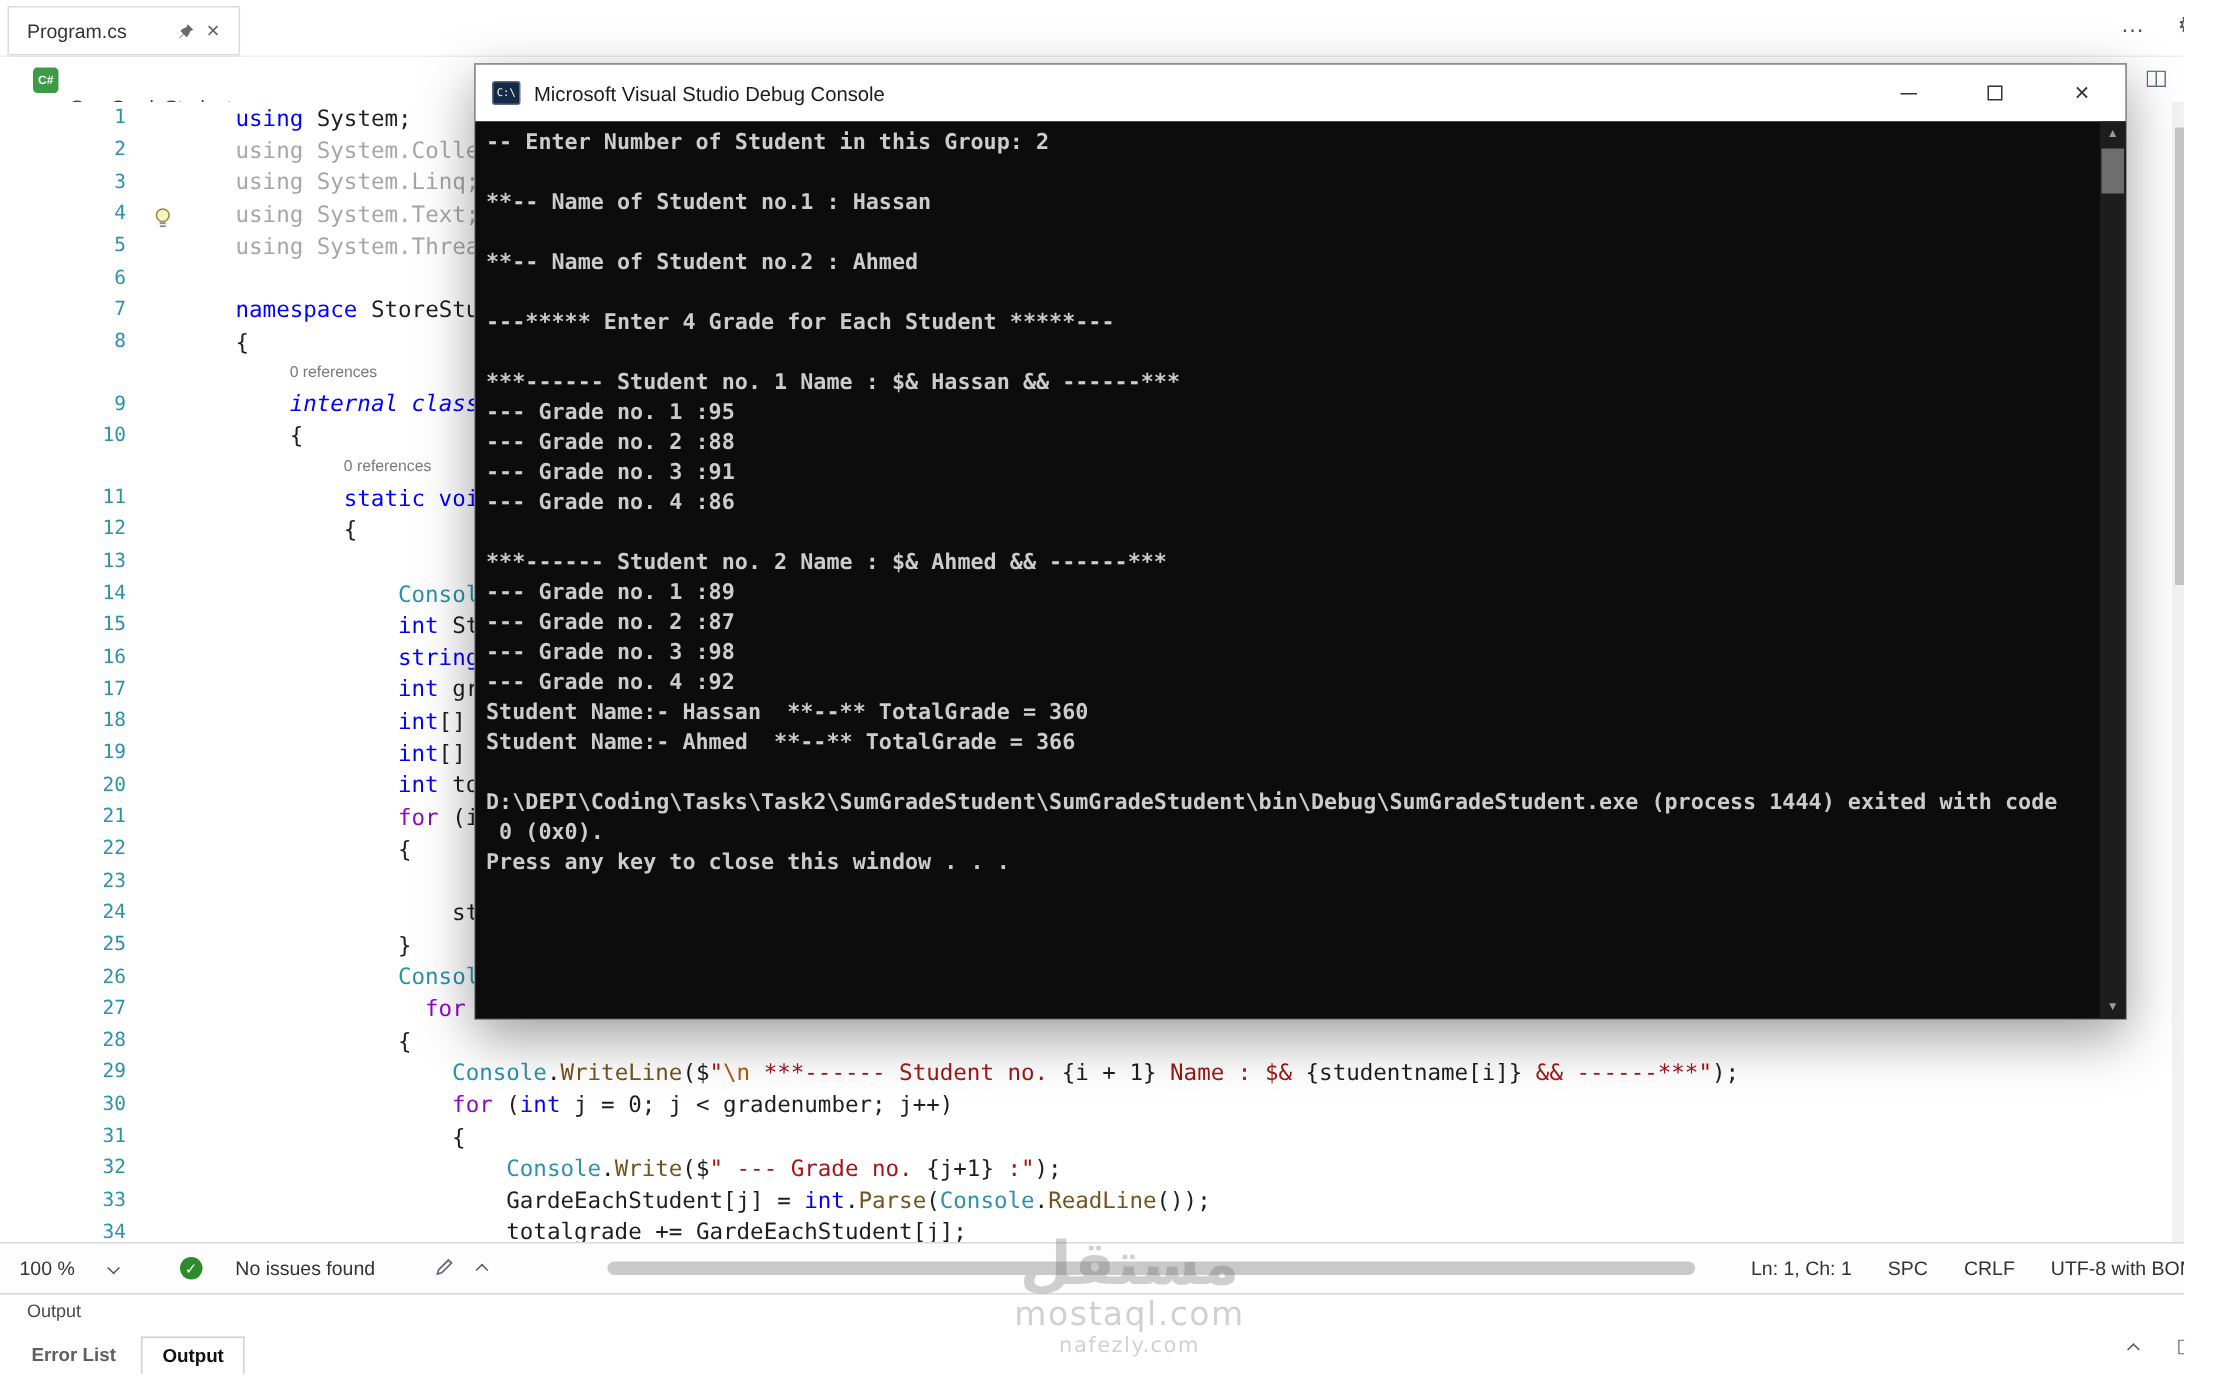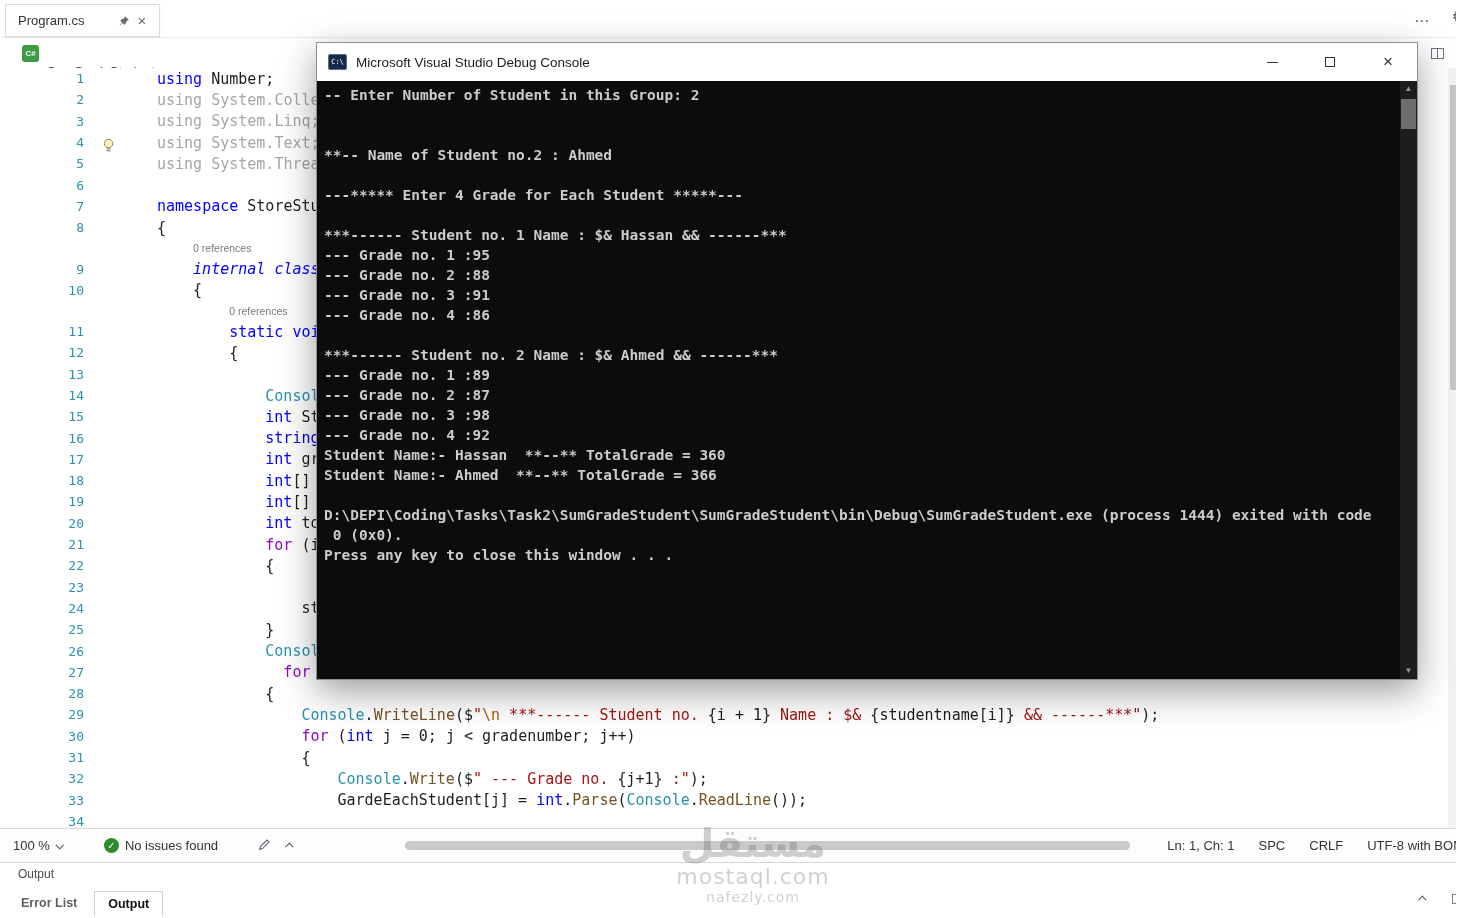--- a/index.html
+++ b/index.html
@@ -73,21 +73,21 @@
   .con-sb { position:absolute; top:0; right:0; bottom:0; width:17px; background:#1d1d1d; }
   .con-sb .arr { position:absolute; left:0; right:0; height:16px; color:#9a9a9a; font-size:8px;
                  text-align:center; line-height:16px; }
   .con-sb .arr.up { top:0; }
   .con-sb .arr.down { bottom:0; }
   .con-thumb { position:absolute; left:1px; right:1px; top:18px; height:30px; background:#6e6e6e; }
 
   
   .statusbar { position:absolute; left:0; top:828px; width:1480px; height:34px; background:#fdfdfd;
                border-top:1px solid #d9d9d9; display:flex; align-items:center; font-size:13px; color:#333; }
-  .sb-item { display:flex; align-items:center; gap:6px; }
+  .sb-item { display:flex; align-items:center; gap:22px; }
   .chev { width:6px; height:6px; border-right:1.5px solid #555; border-bottom:1.5px solid #555;
           display:inline-block; transform:rotate(45deg) translateY(-1px); }
   .chev.up { transform:rotate(-135deg) translateY(-1px); }
   .okdot { width:15px; height:15px; border-radius:50%; background:#2d8a2d; color:#fff; font-size:10px;
            display:flex; align-items:center; justify-content:center; }
   .h-scroll { position:absolute; left:405px; top:12px; width:725px; height:9px; border-radius:4.5px;
               background:#c9c9c9; }
   .sb-right { margin-left:auto; display:flex; align-items:flex-start; gap:24px; margin-right:16px; }
 
   
@@ -138,21 +138,21 @@
           <rect x="0.5" y="0.5" width="13" height="11" fill="none" stroke="#5f6a79"></rect>
           <line x1="7" y1="0.5" x2="7" y2="11.5" stroke="#5f6a79"></line>
         </svg>
     </span>
   </div>
 
   <div class="editor">
     <div>
         <div class="erow">
           <div class="gut">1</div>
-          <div class="cod" style="padding-left: 0px;"><span class="tk-kw">using</span><span class="tk-pl"> Number;</span></div>
+          <div class="cod" style="padding-left: 0px;"><span class="tk-kw">using</span><span class="tk-pl"> System;</span></div>
         </div>
         <div class="erow">
           <div class="gut">2</div>
           <div class="cod" style="padding-left: 0px;"><span class="tk-gray">using System.Collect</span></div>
         </div>
         <div class="erow">
           <div class="gut">3</div>
           <div class="cod" style="padding-left: 0px;"><span class="tk-gray">using System.Linq;</span></div>
         </div>
         <div class="erow">
@@ -278,20 +278,21 @@
         <div class="erow">
           <div class="gut">32</div>
           <div class="cod" style="padding-left: 180.5px;"><span class="tk-type">Console</span><span class="tk-pl">.</span><span class="tk-m">Write</span><span class="tk-pl">($</span><span class="tk-str">" --- Grade no. </span><span class="tk-pl">{j+1}</span><span class="tk-str"> :"</span><span class="tk-pl">);</span></div>
         </div>
         <div class="erow">
           <div class="gut">33</div>
           <div class="cod" style="padding-left: 180.5px;"><span class="tk-pl">GardeEachStudent[j] = </span><span class="tk-kw">int</span><span class="tk-pl">.</span><span class="tk-m">Parse</span><span class="tk-pl">(</span><span class="tk-type">Console</span><span class="tk-pl">.</span><span class="tk-m">ReadLine</span><span class="tk-pl">());</span></div>
         </div>
         <div class="erow">
           <div class="gut">34</div>
+          <div class="cod" style="padding-left: 180.5px;"><span class="tk-pl">totalgrade += GardeEachStudent[j];</span></div>
         </div>
       </div>
     <span class="bulb">
       <svg width="13" height="15" viewBox="0 0 13 15">
           <circle cx="6.5" cy="5.5" r="4.2" fill="#fff3c4" stroke="#9a8a3a"></circle>
           <rect x="4.5" y="10.2" width="4" height="1.2" fill="#8a8a8a"></rect>
           <rect x="4.5" y="12.2" width="4" height="1.2" fill="#8a8a8a"></rect>
         </svg>
     </span>
   </div>
@@ -313,20 +314,21 @@
           </div>
         <div class="cbtn">
             <span class="x">×</span>
           </div>
       </div>
     </div>
     <div class="console-body">
       <div class="console-text">
           <div class="cline">-- Enter Number of Student in this Group: 2</div>
           <div class="cline"></div>
+          <div class="cline">**-- Name of Student no.1 : Hassan</div>
           <div class="cline"></div>
           <div class="cline">**-- Name of Student no.2 : Ahmed</div>
           <div class="cline"></div>
           <div class="cline">---***** Enter 4 Grade for Each Student *****---</div>
           <div class="cline"></div>
           <div class="cline">***------ Student no. 1 Name : $&amp; Hassan &amp;&amp; ------***</div>
           <div class="cline">--- Grade no. 1 :95</div>
           <div class="cline">--- Grade no. 2 :88</div>
           <div class="cline">--- Grade no. 3 :91</div>
           <div class="cline">--- Grade no. 4 :86</div>

